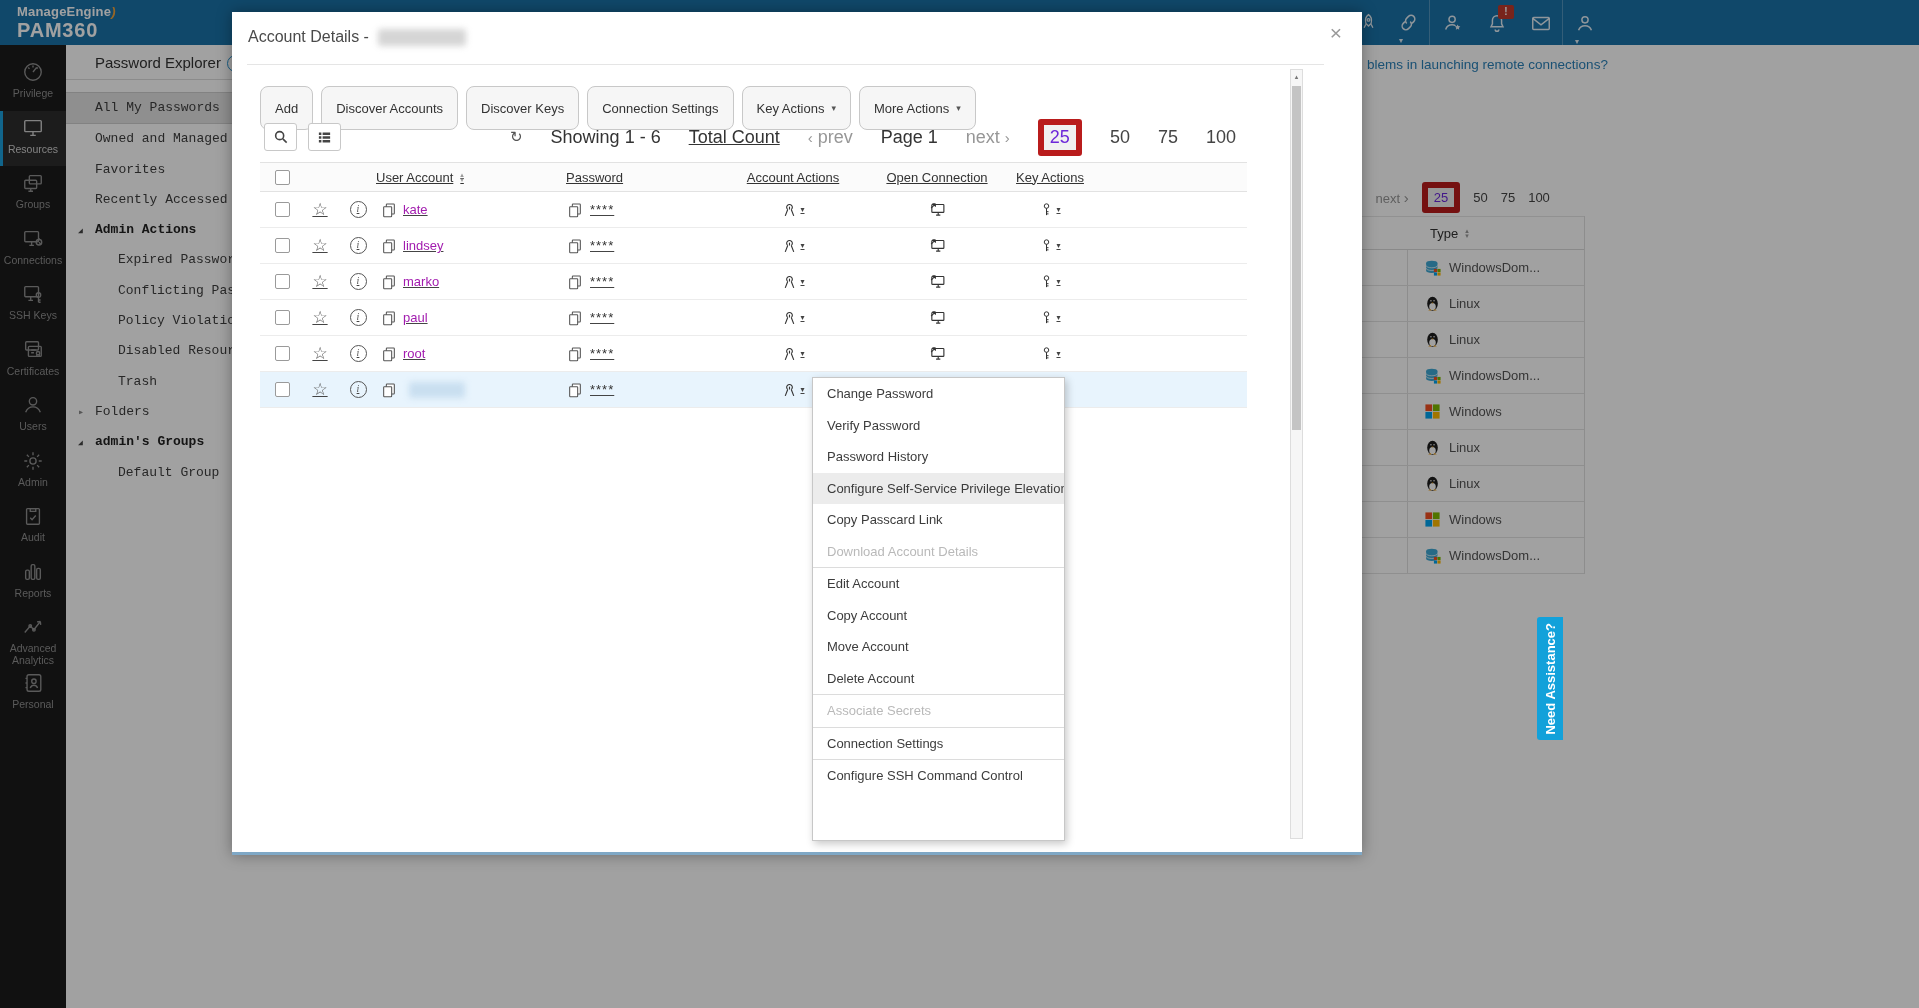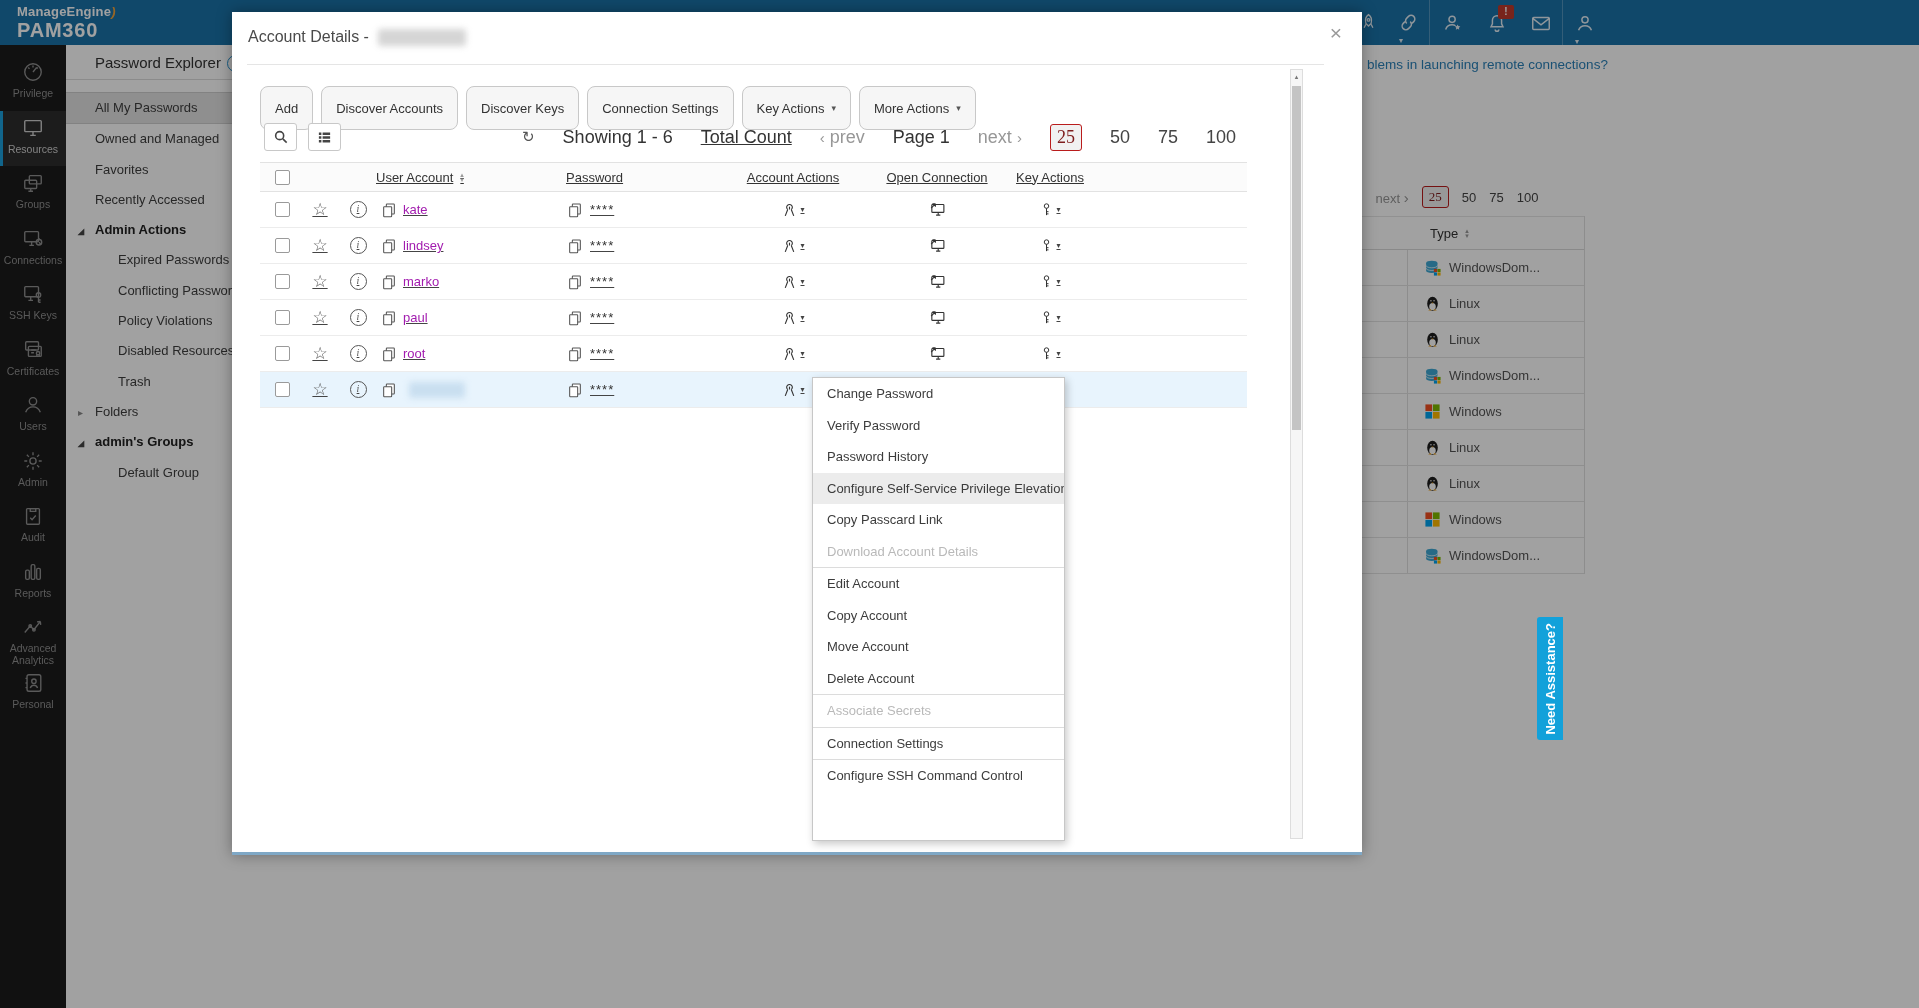--- a/index.html
+++ b/index.html
@@ -27,39 +27,39 @@
   .side-item.active{background:#2d2d2d;box-shadow:inset 3px 0 0 #1ba0dc;color:#cfcfcf;}
   .side-label{font-size:10.5px;margin-top:4px;text-align:center;line-height:1.15;}
 
   
   .main-bg{position:absolute;left:66px;top:45px;right:0;bottom:0;background:#fff;z-index:1;}
   .pe-panel{position:absolute;left:66px;top:45px;width:225px;bottom:0;background:#fff;z-index:2;}
   .pe-title{position:absolute;left:29px;top:9px;font-size:15px;color:#333;white-space:nowrap;}
   .pe-help{display:inline-block;width:15px;height:15px;border:1px solid #2693d1;border-radius:50%;
       color:#2693d1;font-size:10px;line-height:15px;text-align:center;margin-left:6px;vertical-align:1px;}
   .pe-divider{position:absolute;left:0;right:0;top:34px;border-bottom:1px solid #dcdcdc;}
-  .pe-items{position:absolute;left:0;right:0;top:47px;}
+  .pe-items{position:absolute;left:0;right:0;top:47px;font-family:Liberation Mono, monospace;}
   .pe-item{position:relative;height:30.3px;line-height:30.3px;font-size:13px;color:#3e3e3e;
       padding-left:29px;white-space:nowrap;cursor:pointer;}
   .pe-item.child{padding-left:52px;}
   .pe-item.bold{font-weight:bold;color:#222;}
   .pe-item.selected{background:#e2e2e2;border-top:1px solid #cfcfcf;border-bottom:1px solid #cfcfcf;}
   .arr{position:absolute;left:12px;top:0;}
   .arr-exp::before{content:"◢";font-size:8px;color:#444;}
   .arr-col::before{content:"▸";font-size:10px;color:#888;}
 
   
   .bg-link{position:absolute;left:1367px;top:57px;color:#2a80b8;font-size:13.5px;z-index:2;cursor:pointer;}
   .bg-pagination{position:absolute;left:1330px;top:184px;height:26px;display:flex;align-items:center;gap:13px;
       font-size:13px;color:#444;z-index:2;}
   .pg-muted{color:#979797;}
   .chev-l::before{content:"‹";font-size:15px;}
   .chev-r::before{content:"›";font-size:15px;}
   .size-link{color:#444;cursor:pointer;}
-  .size-active{color:#7f1d1d;background:#f1f1f1;border:1px solid #b91c1c;border-radius:3px;padding:2px 6px;font-family:Liberation Serif, serif;}
+  .size-active{color:#6d28d9;background:#f1f1f1;border:6px solid #b91c1c;border-radius:3px;padding:2px 6px;}
   .bg-table{position:absolute;left:1355px;top:216px;width:229px;z-index:2;border-right:1px solid #e0e0e0;}
   .bg-thead{height:32px;border-bottom:1px solid #d9d9d9;border-top:1px solid #e6e6e6;display:flex;align-items:center;}
   .bg-thead .type-label{margin-left:75px;font-size:13px;color:#333;}
   .type-row{height:35px;border-bottom:1px solid #e2e2e2;display:flex;align-items:center;cursor:pointer;}
   .type-spacer{width:52px;align-self:stretch;border-right:1px solid #e0e0e0;}
   .type-cell{display:flex;align-items:center;gap:8px;padding-left:16px;font-size:13px;color:#555;}
   .type-icon{width:17px;height:17px;position:relative;}
   .type-icon svg{display:none;}
   .type-icon.icon-windows-domain .svg-windows-domain{display:block;}
   .type-icon.icon-linux .svg-linux{display:block;}

